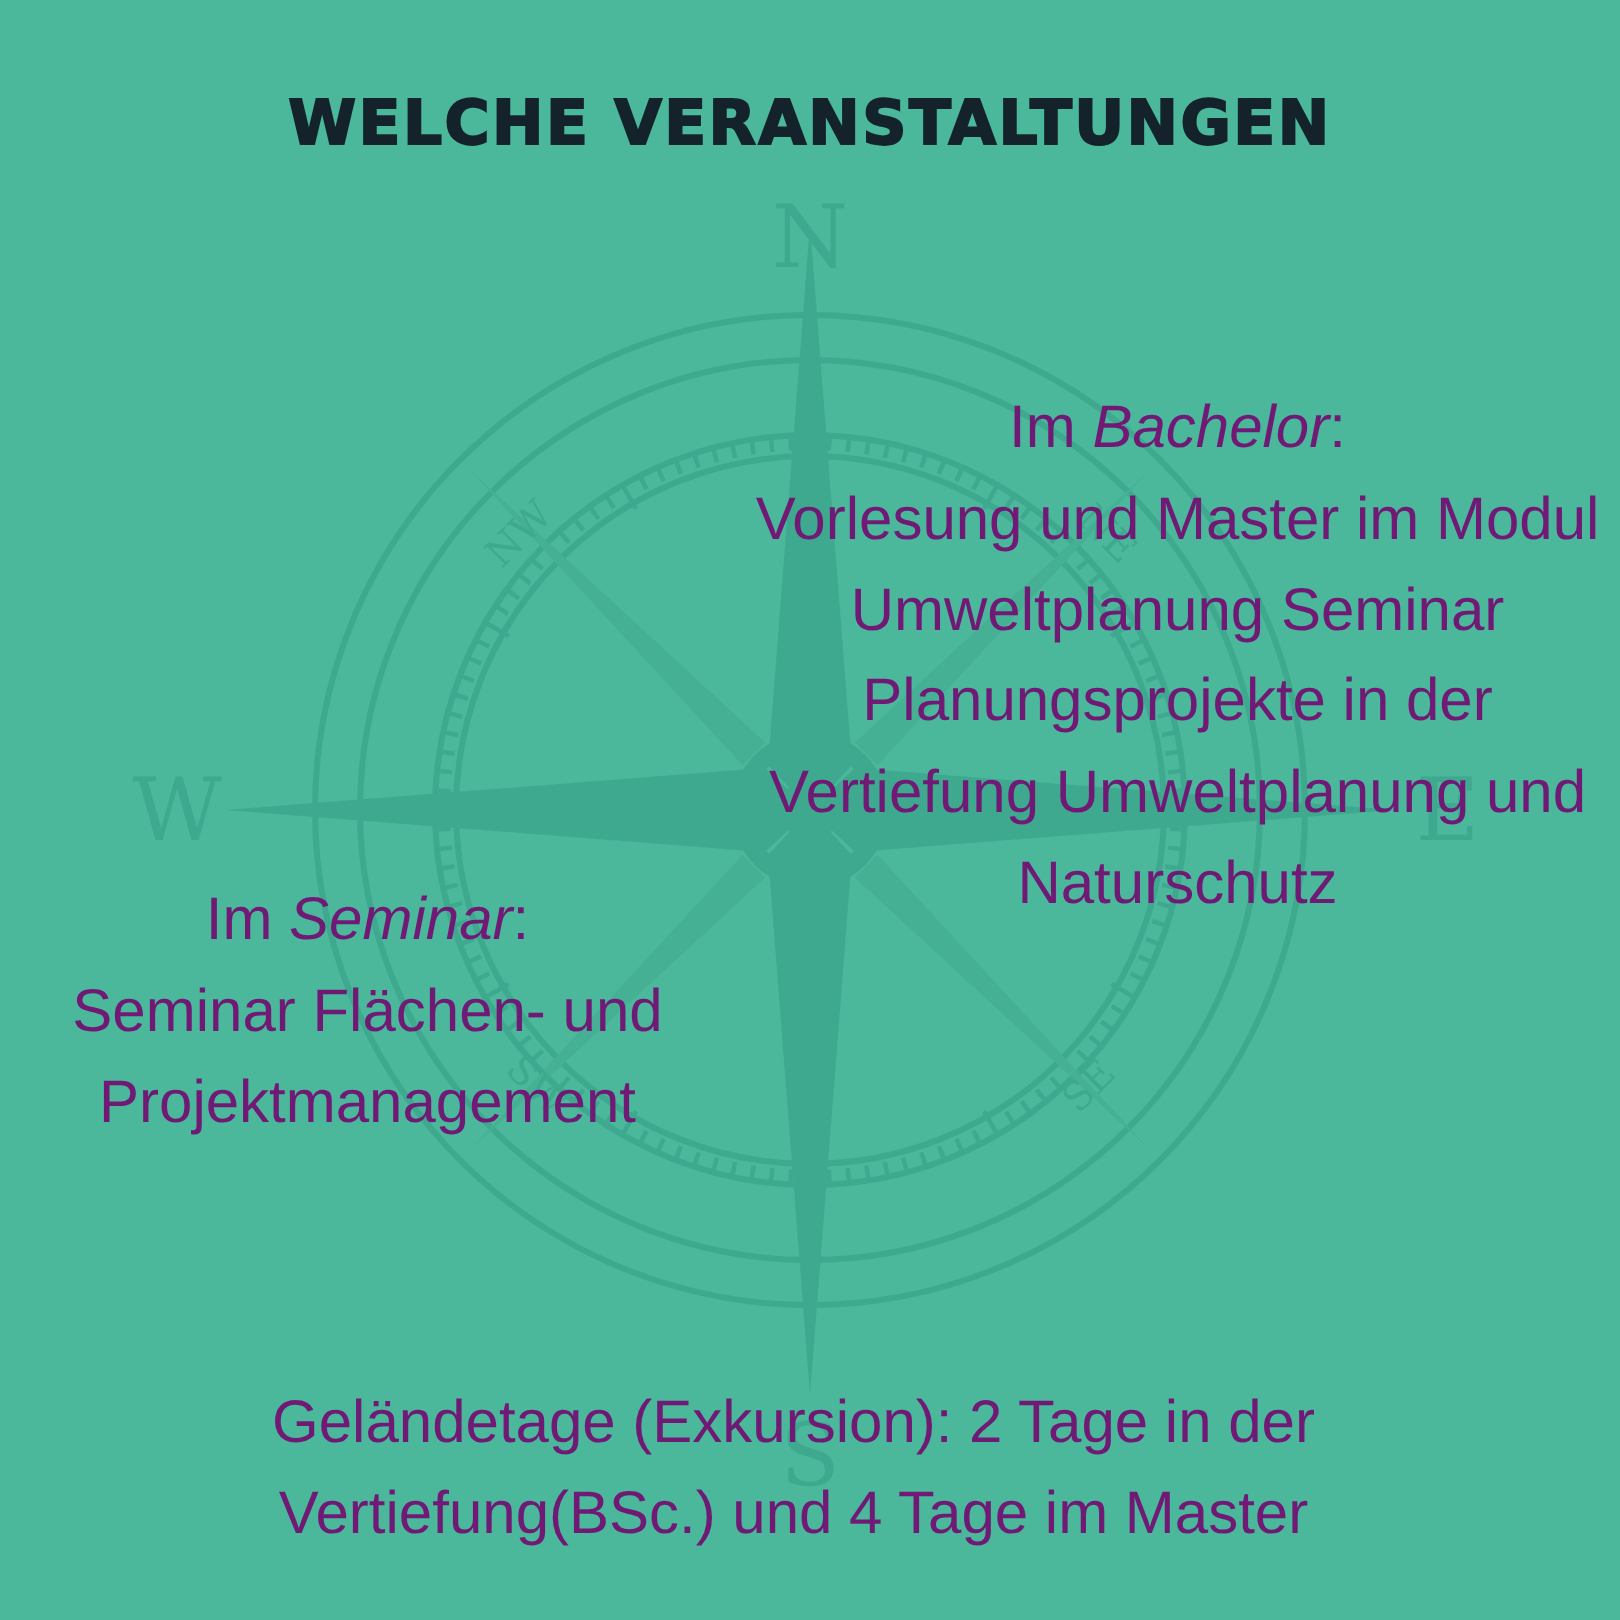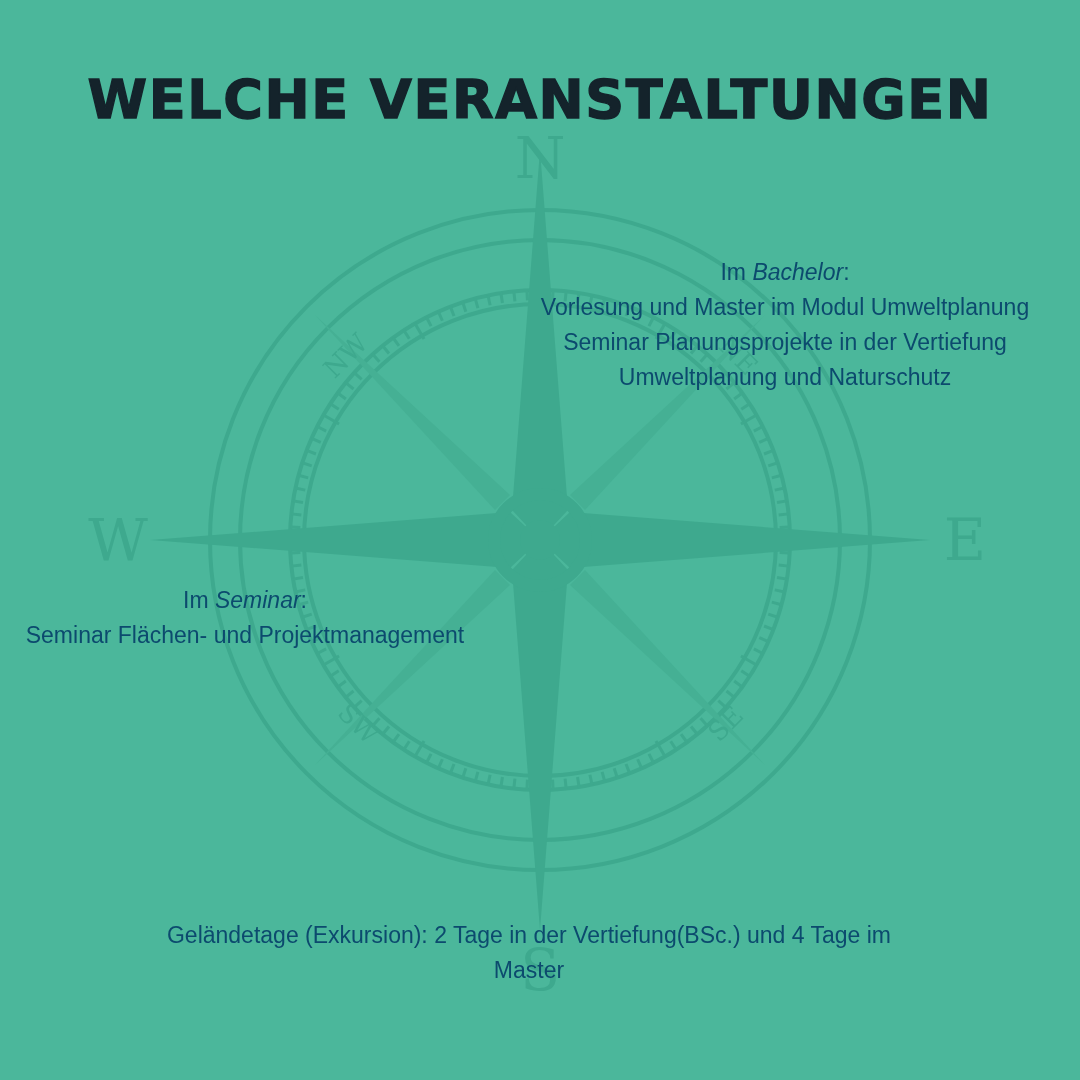--- a/index.html
+++ b/index.html
@@ -32,35 +32,35 @@
   
   #title {
     position: absolute;
     left: 0;
     top: 26px;
     width: 1080px;
     text-align: center;
     color: #14232b;
     font-family: "DejaVu Sans", sans-serif;
     font-weight: bold;
-    font-size: 54px;
+    font-size: 41px;
     line-height: 1.42;
     letter-spacing: 1.6px;
     text-transform: uppercase;
     -webkit-text-stroke: 1.4px #14232b;
   }
   #title .line {
     display: block;
     white-space: nowrap;
   }
   
   .textblock {
     position: absolute;
-    color: #0c4a6e;
-    font-size: 23px;
+    color: #701a75;
+    font-size: 40px;
     line-height: 1.52;
   }
   #bachelor-block {
     left: 500px;
     top: 255px;
     width: 570px;
     text-align: center;
   }
   #master-block {
     left: 10px;

